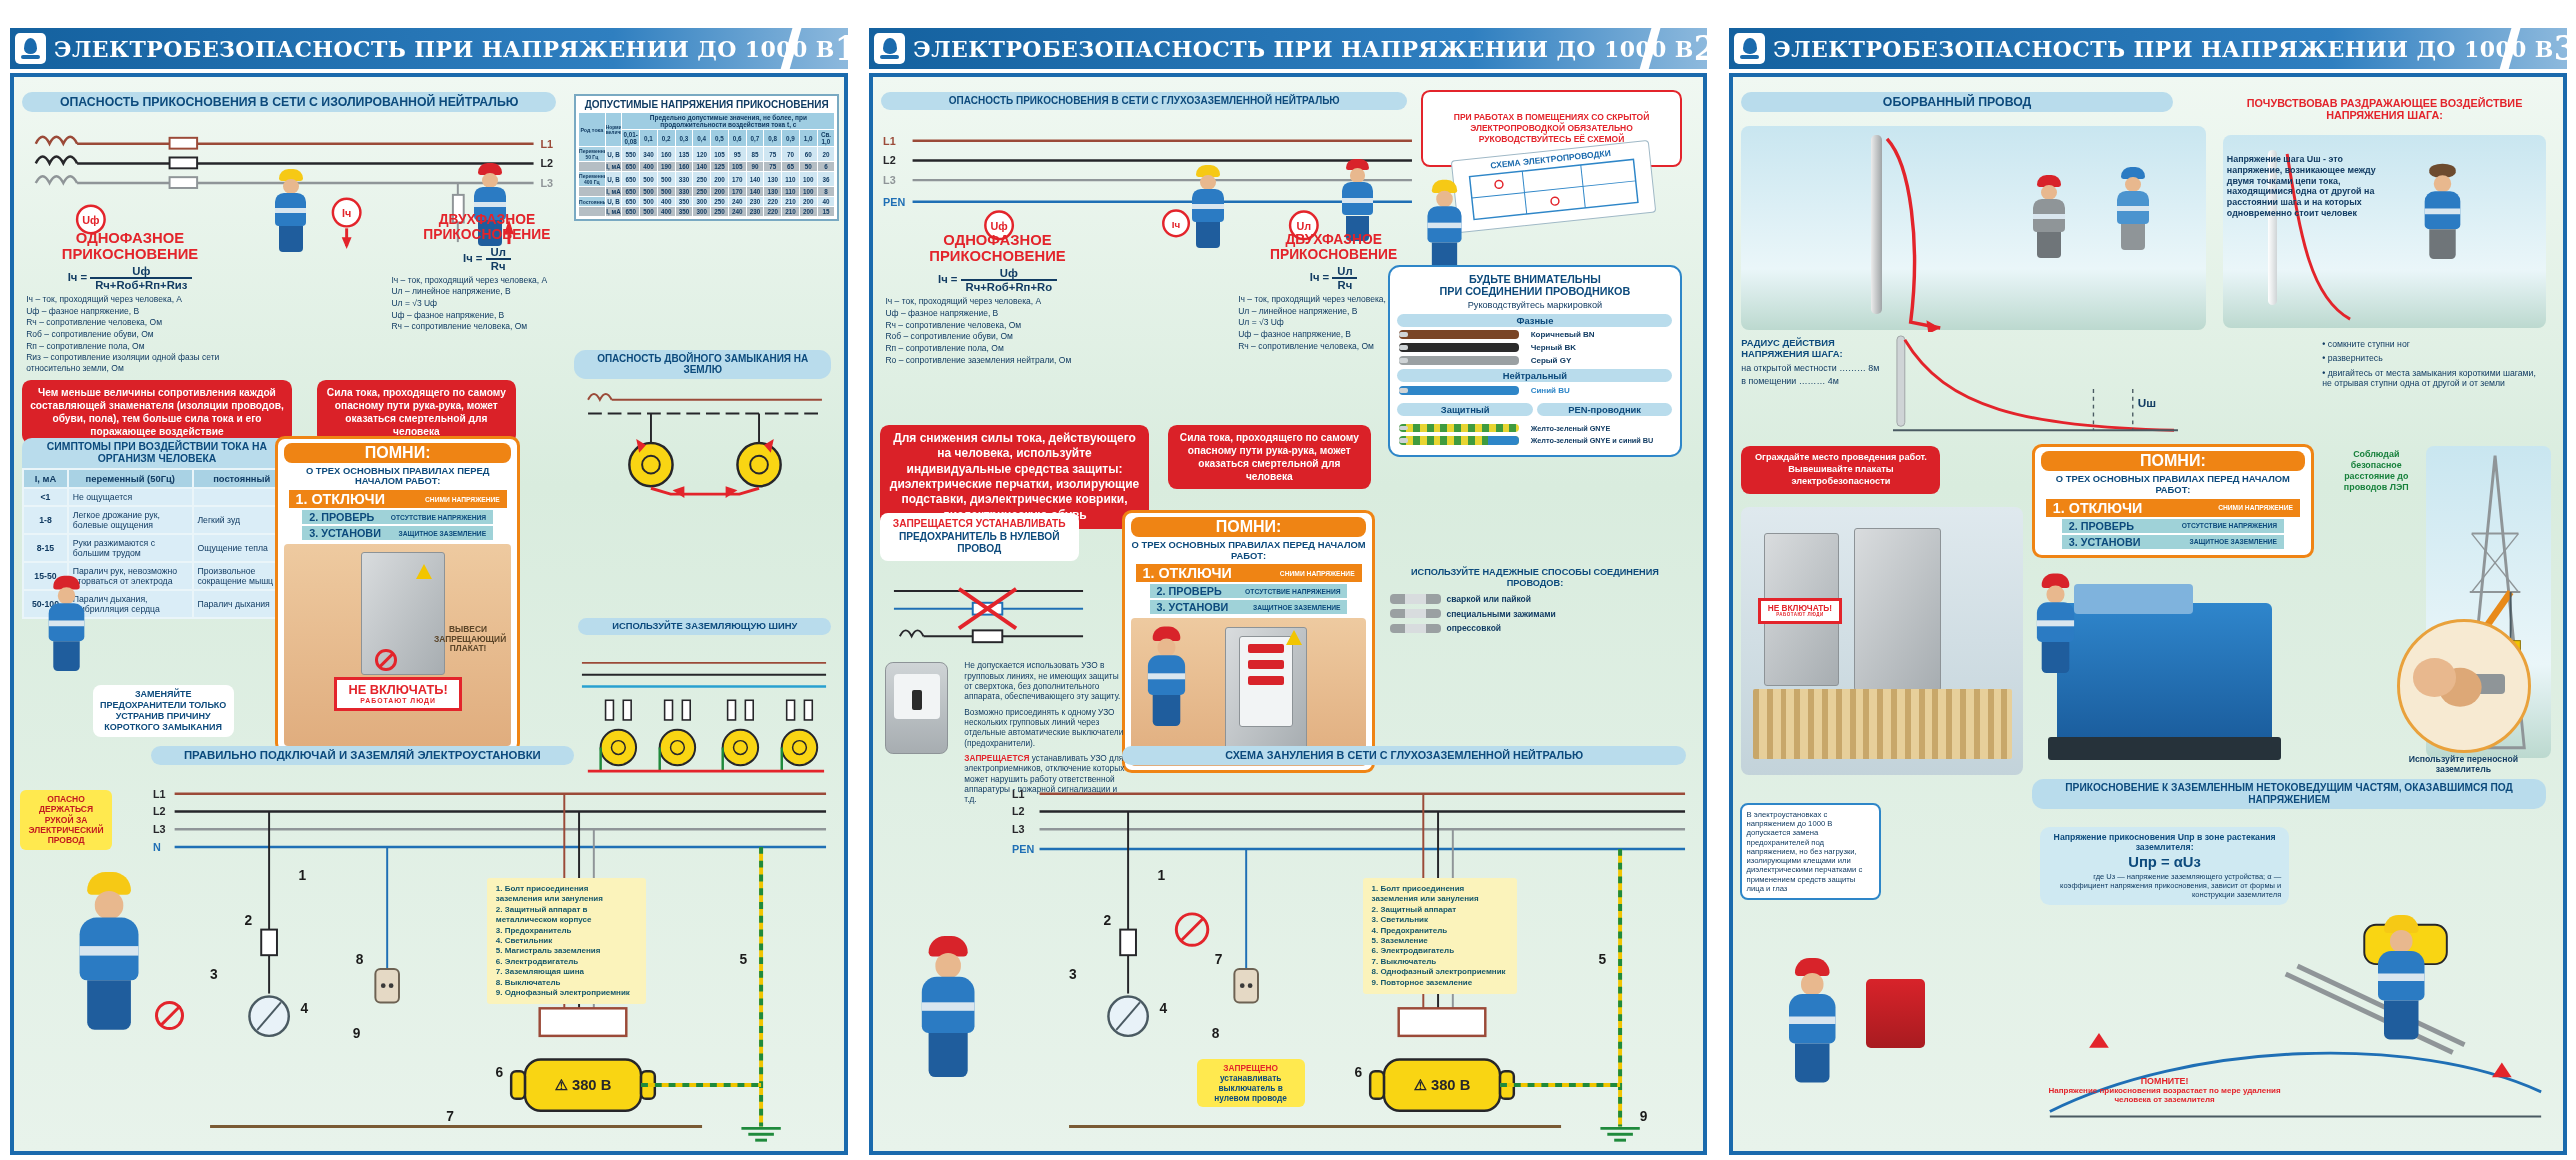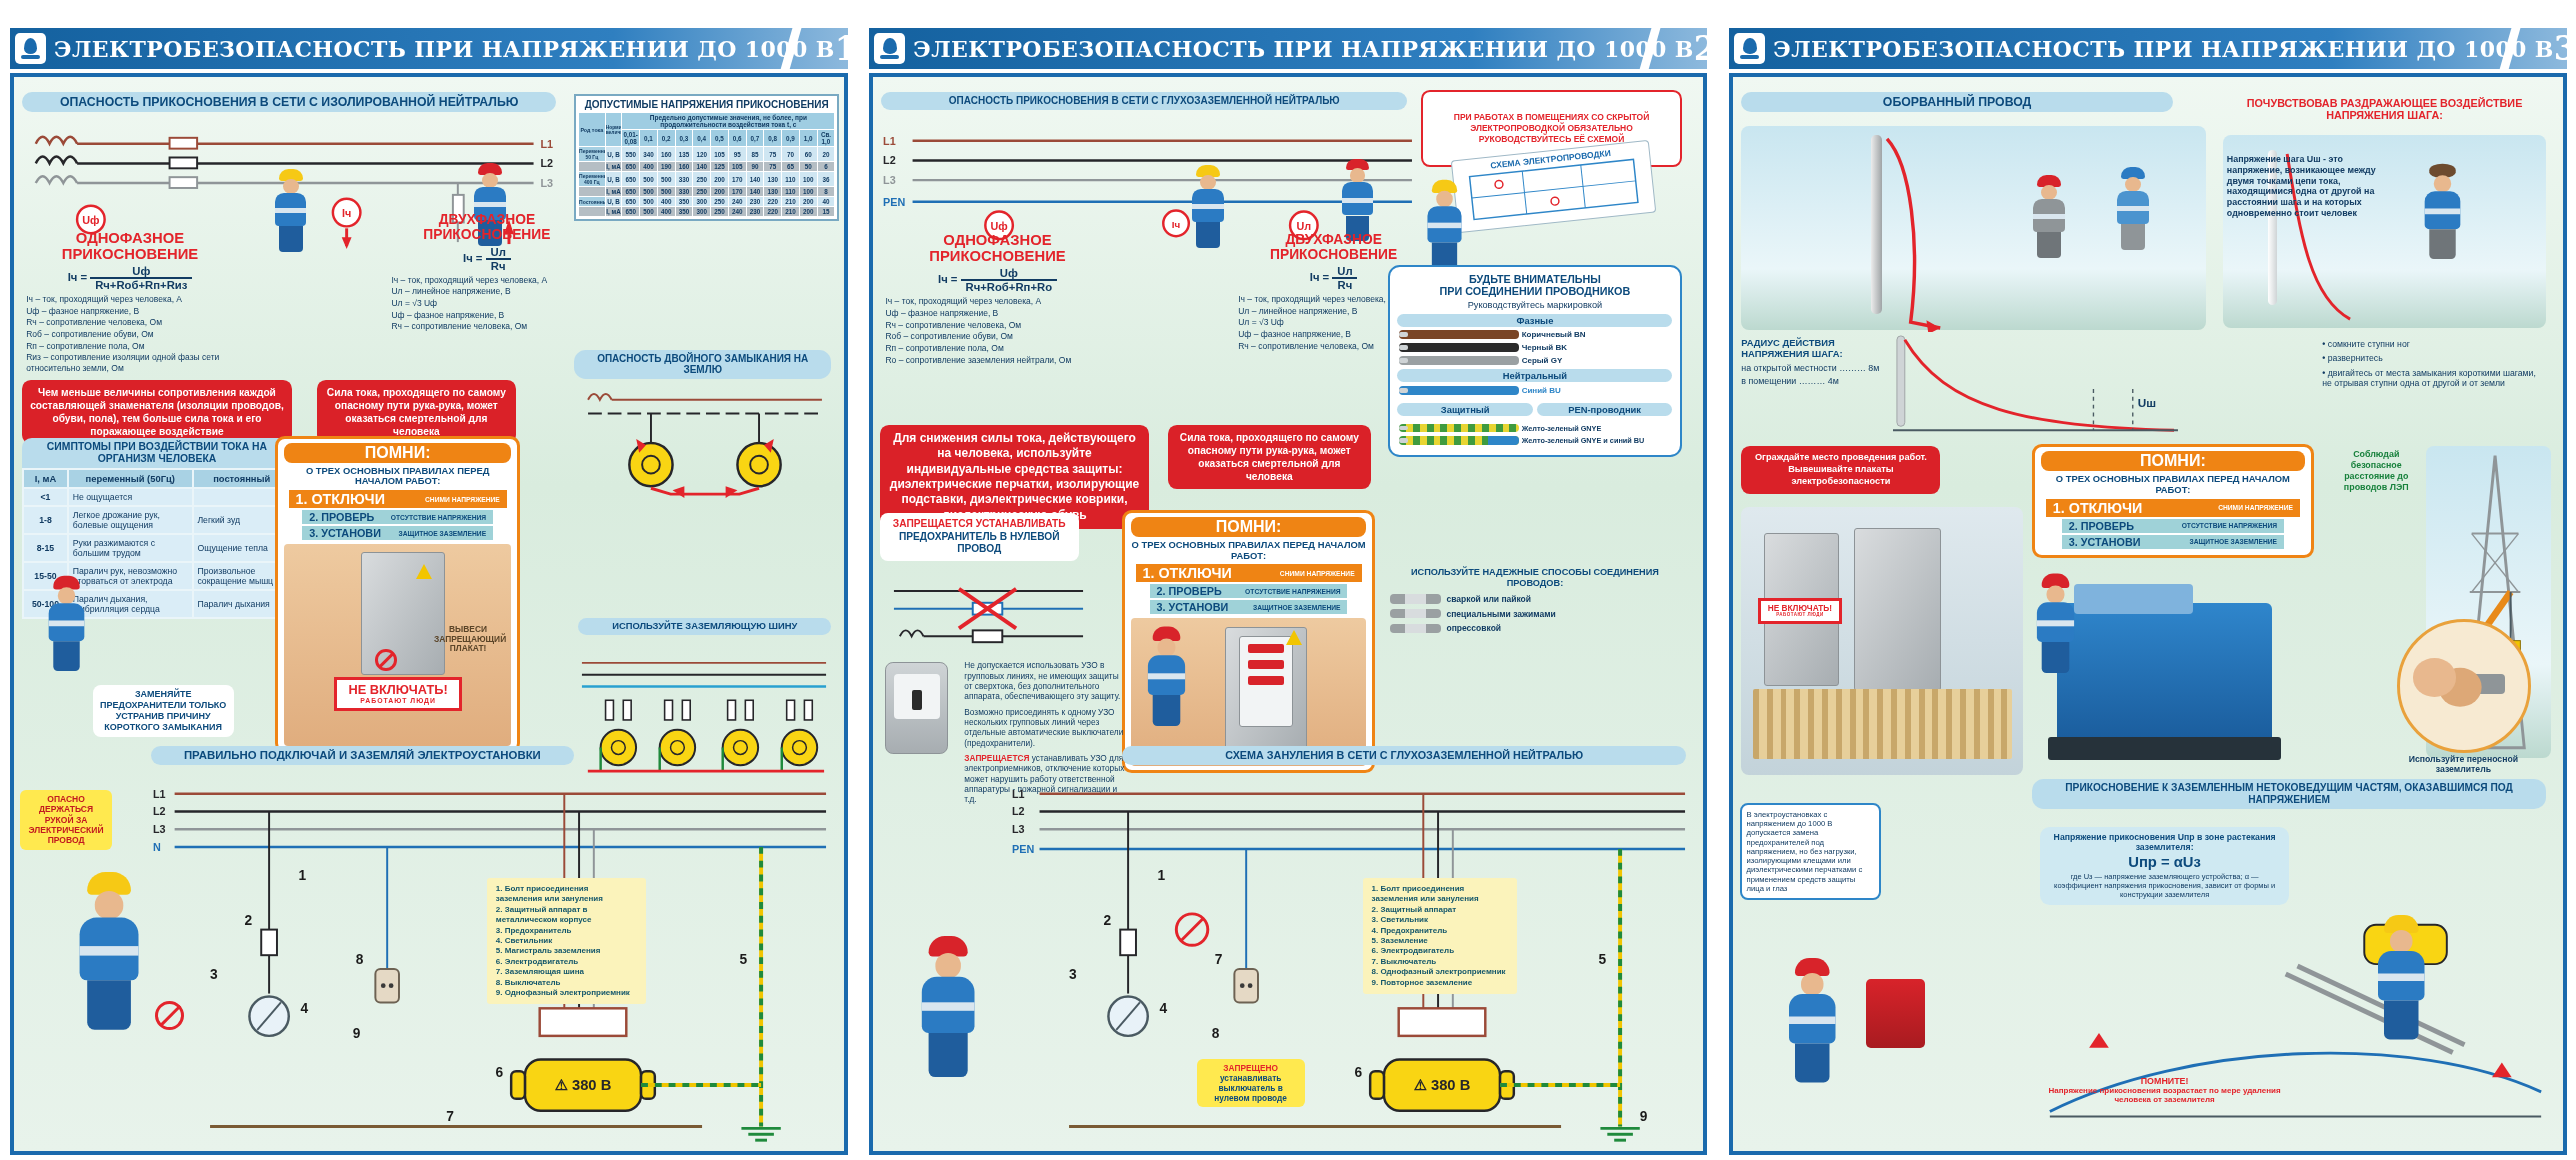--- a/index.html
+++ b/index.html
@@ -53,21 +53,21 @@
   .wnote{background:#fff;color:#0c4a7c;font-weight:700;text-align:center;border-radius:7.9px;padding:3.9px 4.9px;font-size:9px;line-height:1.22}
   .legendbox{background:#fbf3bb;color:#14576b;font-size:8px;line-height:1.3;padding:5.9px 8.9px;border-radius:3px;font-weight:bold}
   .banbox{background:#fff;border-radius:7.9px;text-align:center;font-weight:800;font-size:10.2px;padding:4.9px 5.9px;line-height:1.25}
   .b1{color:#e3242b}.b2{color:#0c4a7c}
   .uzotext{font-size:8.3px;color:#123c63;line-height:1.25}
   .uzotext p{margin:0 0 4.9px}
   .mark{background:#fff;border:2px solid #2e86c8;border-radius:11.8px;padding:5.9px 7.9px}
   .mt{color:#0c4a7c;font-weight:800;font-size:10.8px;text-align:center;line-height:1.15}
   .ms{color:#123c63;font-size:9.2px;text-align:center;margin:2px 0 3.9px}
   .gpill{background:#b9dcec;color:#0c4a7c;font-weight:800;font-size:9.4px;text-align:center;border-radius:9.8px;padding:1px 18px;margin:3.9px 0}
-  .wrow{display:flex;align-items:center;gap:3px;margin:3.9px 2px}
+  .wrow{display:flex;align-items:center;gap:12px;margin:3.9px 2px}
   .wbar{height:8.9px;border-radius:3.9px;flex:0 0 44%;position:relative}
   .wbar::before{content:"";position:absolute;left:0;top:2px;width:8.9px;height:4.9px;background:#cfd4d6;border-radius:2px}
   .wlab{font-size:8px;font-weight:800;color:#123c63}
   .w-brown{background:#7a4526}.w-black{background:#2b2b2b}.w-gray{background:#9aa0a2}.w-blue{background:#2e86c8}
   .w-gnye{background:repeating-linear-gradient(90deg,#3f9b3f 0 6.9px,#e8d532 6.9px 13.8px)}
   .w-pen{background:repeating-linear-gradient(90deg,#3f9b3f 0 6.9px,#e8d532 6.9px 13.8px)}
   .w-pen::after{content:"";position:absolute;right:0;top:0;width:26%;height:100%;background:#2e86c8;border-radius:0 3.9px 3.9px 0}
   .jt{color:#0c4a7c;font-weight:800;font-size:9.2px;text-align:center;line-height:1.2}
   .jrow{display:flex;align-items:center;gap:5.9px;margin:4.9px 2px}
   .jico{flex:0 0 51px;height:9.8px;background:linear-gradient(90deg,#9aa0a2 0 30%,#d8dcde 30% 70%,#9aa0a2 70%);border-radius:3.9px}
@@ -85,21 +85,21 @@
   .ban{border:3px solid #e3242b;border-radius:50%;position:absolute}
   .ban::after{content:"";position:absolute;left:46%;top:-8%;width:3px;height:116%;background:#e3242b;transform:rotate(45deg)}
   .blist .li{margin-bottom:3.9px}
   .blist .li::before{content:"• ";font-weight:800}
   .rcd{position:absolute;background:linear-gradient(#cfd4d6,#a7adb1);border-radius:7.9px;border:1px solid #8d9397}
   .rcd::before{content:"";position:absolute;left:12%;top:12%;width:76%;height:50%;background:#f2f4f5;border-radius:3.9px}
   .rcd::after{content:"";position:absolute;left:42%;top:30%;width:16%;height:22%;background:#2b2b2b;border-radius:2px}
   .touchbox{background:#cfe9f2;border-radius:9.8px;padding:4.9px 7.9px}
   .tb1{color:#0c4a7c;font-weight:800;font-size:8.7px;text-align:center}
   .tbf{color:#0c4a7c;font-weight:800;font-size:14.8px;text-align:center;margin:2px 0}
-  .tb2{color:#123c63;font-size:7.5px;line-height:1.25;text-align:center}
+  .tb2{color:#123c63;font-size:7.5px;line-height:1.25;text-align:right}
   .machine{position:absolute;background:linear-gradient(180deg,#2f86cc,#1a5c9c);border-radius:5.9px}
   .machine::before{content:"";position:absolute;left:8%;top:-14%;width:55%;height:22%;background:#7fb3dd;border-radius:3.9px}
   .machine::after{content:"";position:absolute;left:-4%;bottom:-12%;width:108%;height:16%;background:#26323a;border-radius:3px}
   .inset{border-radius:50%;background:#f7ead2;border:3.9px solid #e9a13b;position:absolute;overflow:hidden}
   .inset::before{content:"";position:absolute;left:18%;top:40%;width:64%;height:16%;background:#8f9598;border-radius:3.9px}
   .inset::after{content:"";position:absolute;left:10%;top:28%;width:34%;height:30%;background:#e8b88e;border-radius:50%;box-shadow:25.6px 9.8px 0 #dda877}
   .gnote{color:#17813c;font-weight:800;font-size:8.9px;text-align:center;line-height:1.25}
   .pomniteT{color:#e3242b;font-weight:800;font-size:8.9px;text-align:center}
   .pomniteX{color:#e3242b;font-weight:700;font-size:8px;text-align:center;line-height:1.2}
   .fence{position:absolute;background:repeating-linear-gradient(90deg,#c8a76a 0 5.9px,#e7cf9a 5.9px 13.8px);border-radius:2px}

